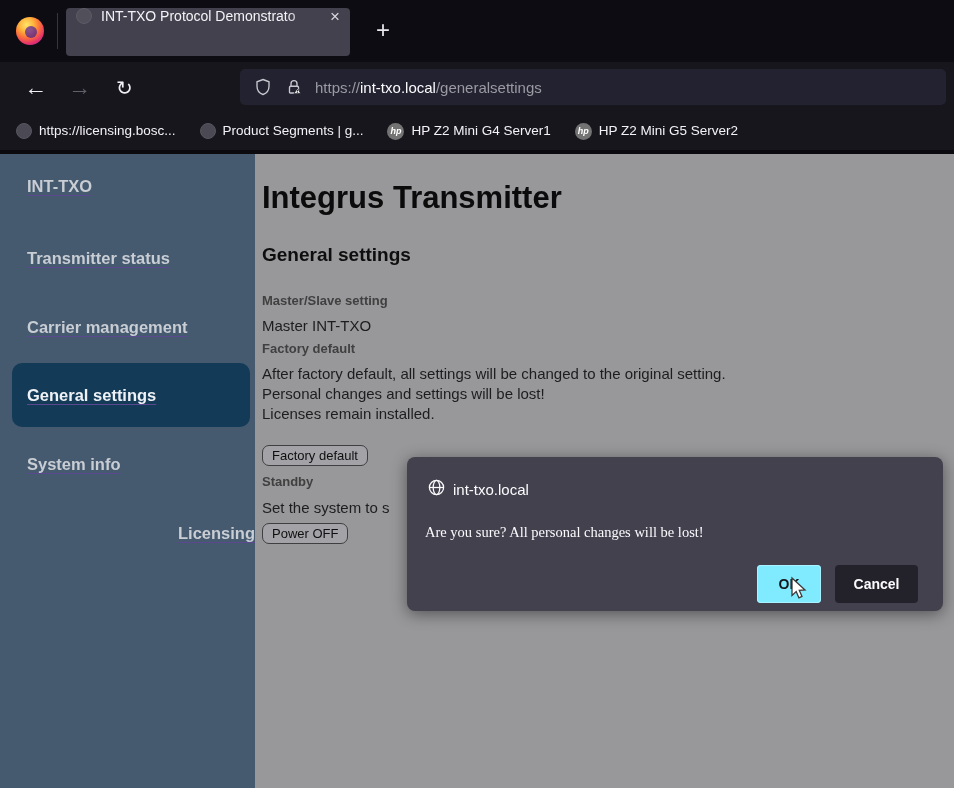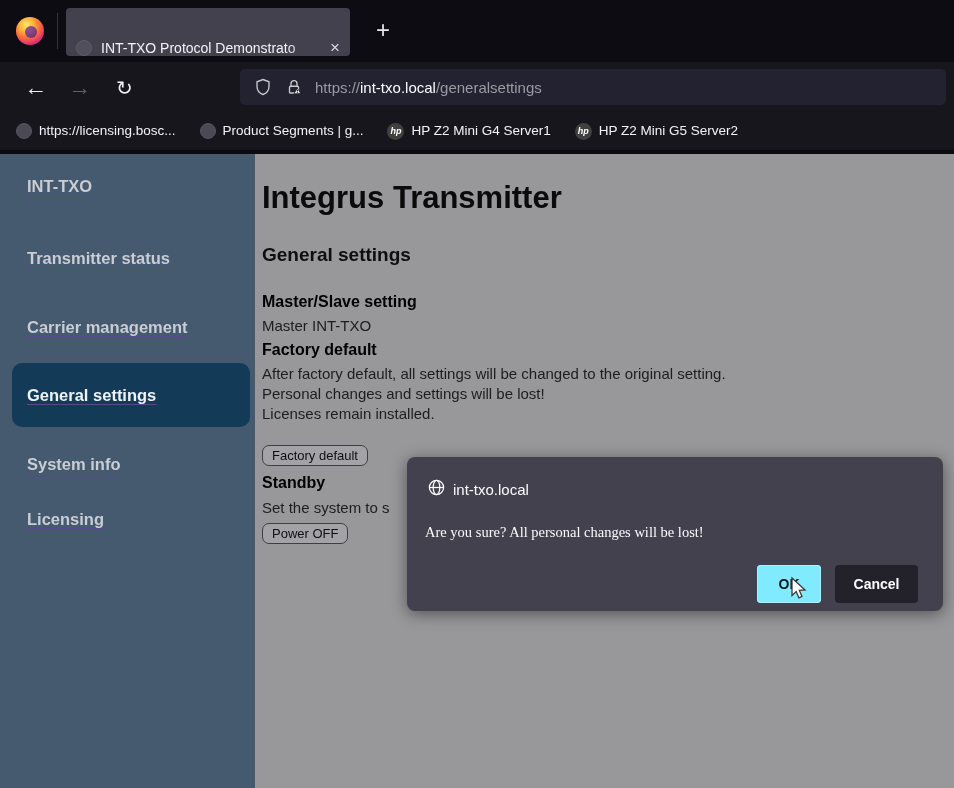--- a/index.html
+++ b/index.html
@@ -7,21 +7,21 @@
   .stage { position: relative; width: 954px; height: 788px; overflow: hidden; background: #98979a; }
 
   
   .tabbar { position: absolute; left: 0; top: 0; width: 954px; height: 62px; background: #0d0c12; }
   .fx-icon { position: absolute; left: 16px; top: 17px; width: 28px; height: 28px; border-radius: 50%;
     background: radial-gradient(circle at 38% 28%, #ffe66b 0%, #ffb13b 28%, #ff7139 48%, #e3306e 72%, #952bb9 95%); }
   .fx-icon::after { content: ""; position: absolute; left: 9px; top: 9px; width: 12px; height: 12px;
     border-radius: 50%; background: radial-gradient(circle at 40% 35%, #6a2da8, #3b1f7a); opacity: .75; }
   .tab-sep { position: absolute; left: 57px; top: 13px; width: 1px; height: 36px; background: #37363f; }
   .tab { position: absolute; left: 66px; top: 8px; width: 284px; height: 48px; background: #42414d;
-    border-radius: 4px; display: flex; align-items: flex-end; padding: 0 10px; }
+    border-radius: 4px; display: flex; align-items: flex-start; padding: 0 10px; }
   .favicon { width: 16px; height: 16px; border-radius: 50%; background: #504f5a;
     border: 1px solid #5c5b66; flex: 0 0 16px; }
   .tab-title { color: #f4f3f7; font-size: 14px; margin-left: 9px; white-space: nowrap; overflow: hidden;
     flex: 1; -webkit-mask-image: linear-gradient(to right, #000 82%, transparent 100%);
     mask-image: linear-gradient(to right, #000 82%, transparent 100%); }
   .tab-close { color: #d8d7de; font-size: 17px; line-height: 1; margin-left: 4px; cursor: default; }
   .newtab { position: absolute; left: 368px; top: 16px; width: 30px; height: 30px; color: #e8e7ec;
     font-size: 24px; font-weight: 300; text-align: center; line-height: 28px; }
 
   
@@ -36,41 +36,41 @@
   .url-text { font-size: 15px; margin-left: 12px; white-space: nowrap; }
   .url-dim { color: #9b9aa3; }
   .url-host { color: #fbfbfe; }
   .lock-icon { margin-left: 13px; }
 
   
   .bookmarks { position: absolute; left: 0; top: 112px; width: 954px; height: 38px; background: #17161d;
     display: flex; align-items: center; padding-left: 16px; }
   .bm-item { display: flex; align-items: flex-start; margin-right: 24px; }
   .bm-globe { width: 16px; height: 16px; border-radius: 50%; background: #4b4a54; border: 1px solid #57565f; }
-  .bm-hp { width: 17px; height: 17px; border-radius: 50%; background: #404040; color: #fff;
+  .bm-hp { width: 17px; height: 17px; border-radius: 50%; background: #737373; color: #fff;
     font-style: italic; font-weight: bold; font-size: 9px; display: flex; align-items: center;
     justify-content: center; letter-spacing: 0; }
   .bm-label { color: #f3f2f6; font-size: 13.5px; margin-left: 7px; white-space: nowrap; }
 
   
   .page { position: absolute; left: 0; top: 150px; width: 954px; height: 638px; background: #98979a;
     border-top: 4px solid #0b0a0f; }
   .sidebar { position: absolute; left: 0; top: 0; width: 255px; height: 100%; background: #45596f; }
   .side-item { position: absolute; left: 0; width: 255px; height: 64px; line-height: 64px;
     padding-left: 27px; font-size: 16.5px; font-weight: bold; color: #c9cdd4;
     text-decoration: underline; text-decoration-color: #5b4890; text-underline-offset: 3px; cursor: pointer; }
   .side-item.active { left: 12px; width: 238px; padding-left: 15px; background: #133a57;
     border-radius: 10px; color: #eef1f5; }
   .si-0 { top: 0; } .si-1 { top: 72px; } .si-2 { top: 141px; } .si-3 { top: 209px; }
-  .si-4 { top: 278px; } .si-5 { top: 333px; }
+  .si-4 { top: 278px; } .si-5 { top: 347px; text-align: right; }
 
   .content-item { position: absolute; left: 262px; color: #141414; }
   .page-title { top: 26px; font-size: 31px; font-weight: bold; color: #0b0b0b; }
   .section-heading { top: 90px; font-size: 19px; font-weight: bold; color: #0e0e0e; }
-  .h-small { font-size: 16px; font-weight: bold; color: #000000; }
+  .h-small { font-size: 13px; font-weight: bold; color: #404040; }
   .t-body { font-size: 15px; color: #1d1d1f; }
   .ms-head { top: 139px; } .ms-val { top: 163px; }
   .fd-head { top: 187px; }
   .fd-l1 { top: 211px; } .fd-l2 { top: 231px; } .fd-l3 { top: 251px; }
   .fd-btn { top: 291px; }
   .sb-head { top: 320px; }
   .sb-text { top: 345px; text-align: right; }
   .sb-btn { top: 369px; }
   .page-btn { font-family: "Liberation Sans", sans-serif; font-size: 13px; color: #0f0f10;
     background: #a3a2a6; border: 1.5px solid #3f3f42; border-radius: 7px; padding: 2px 9px; }

